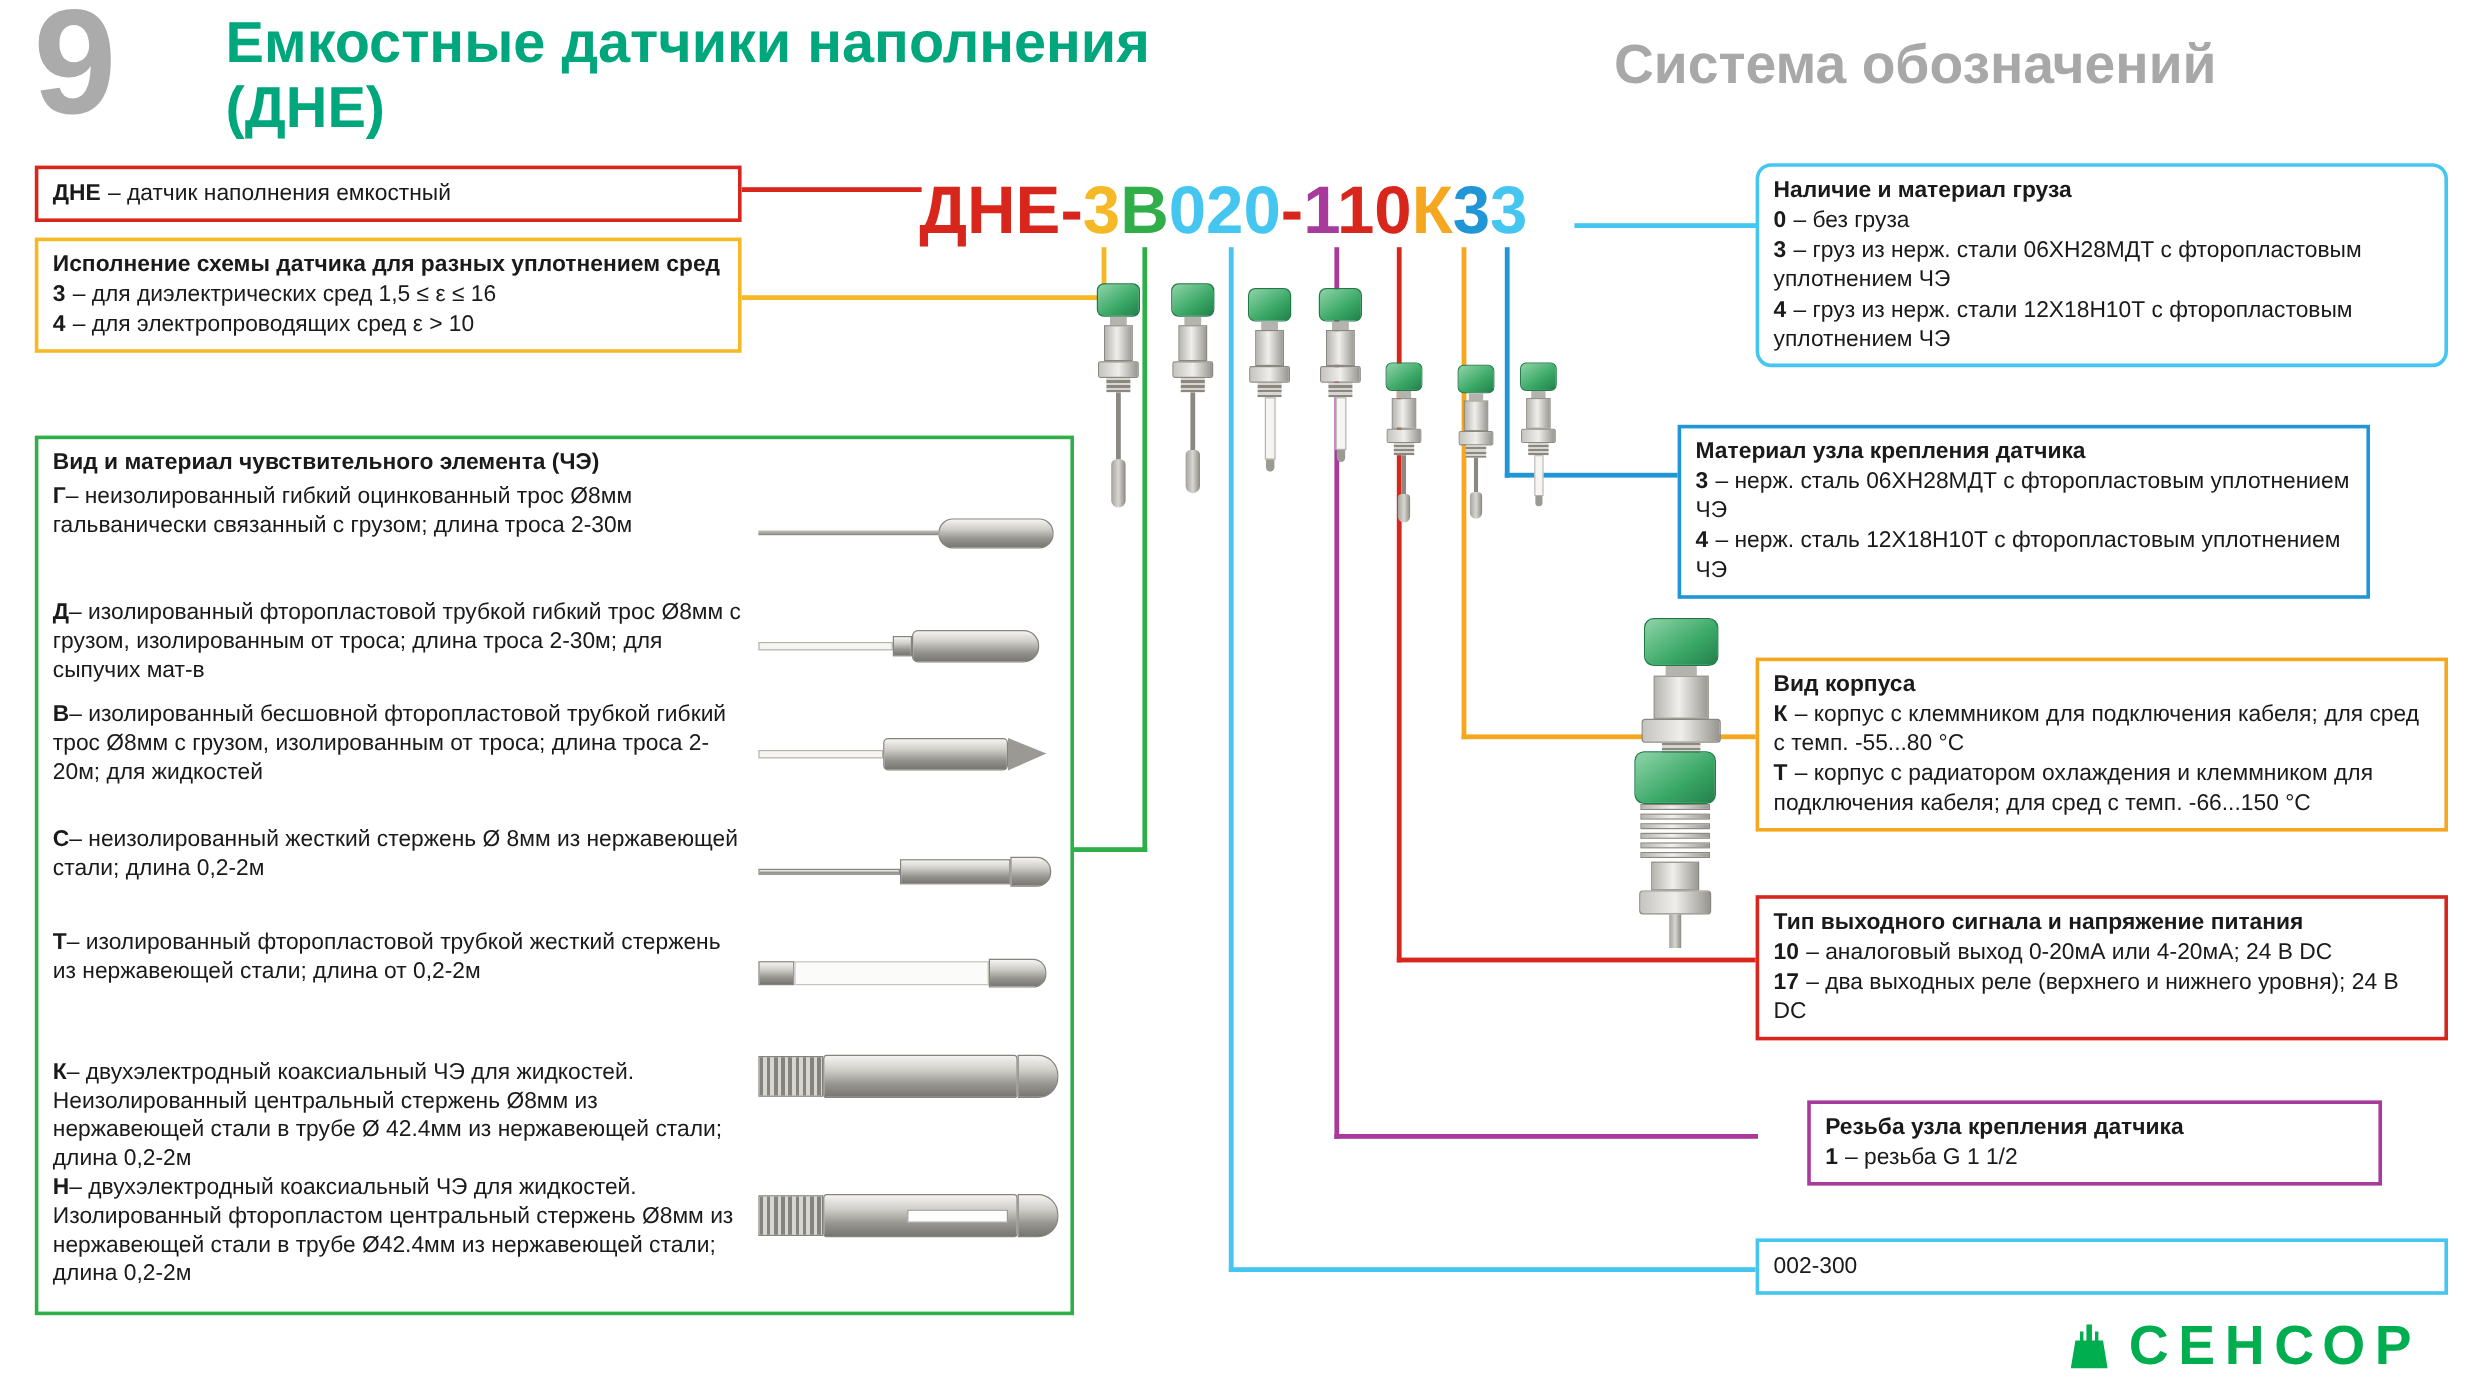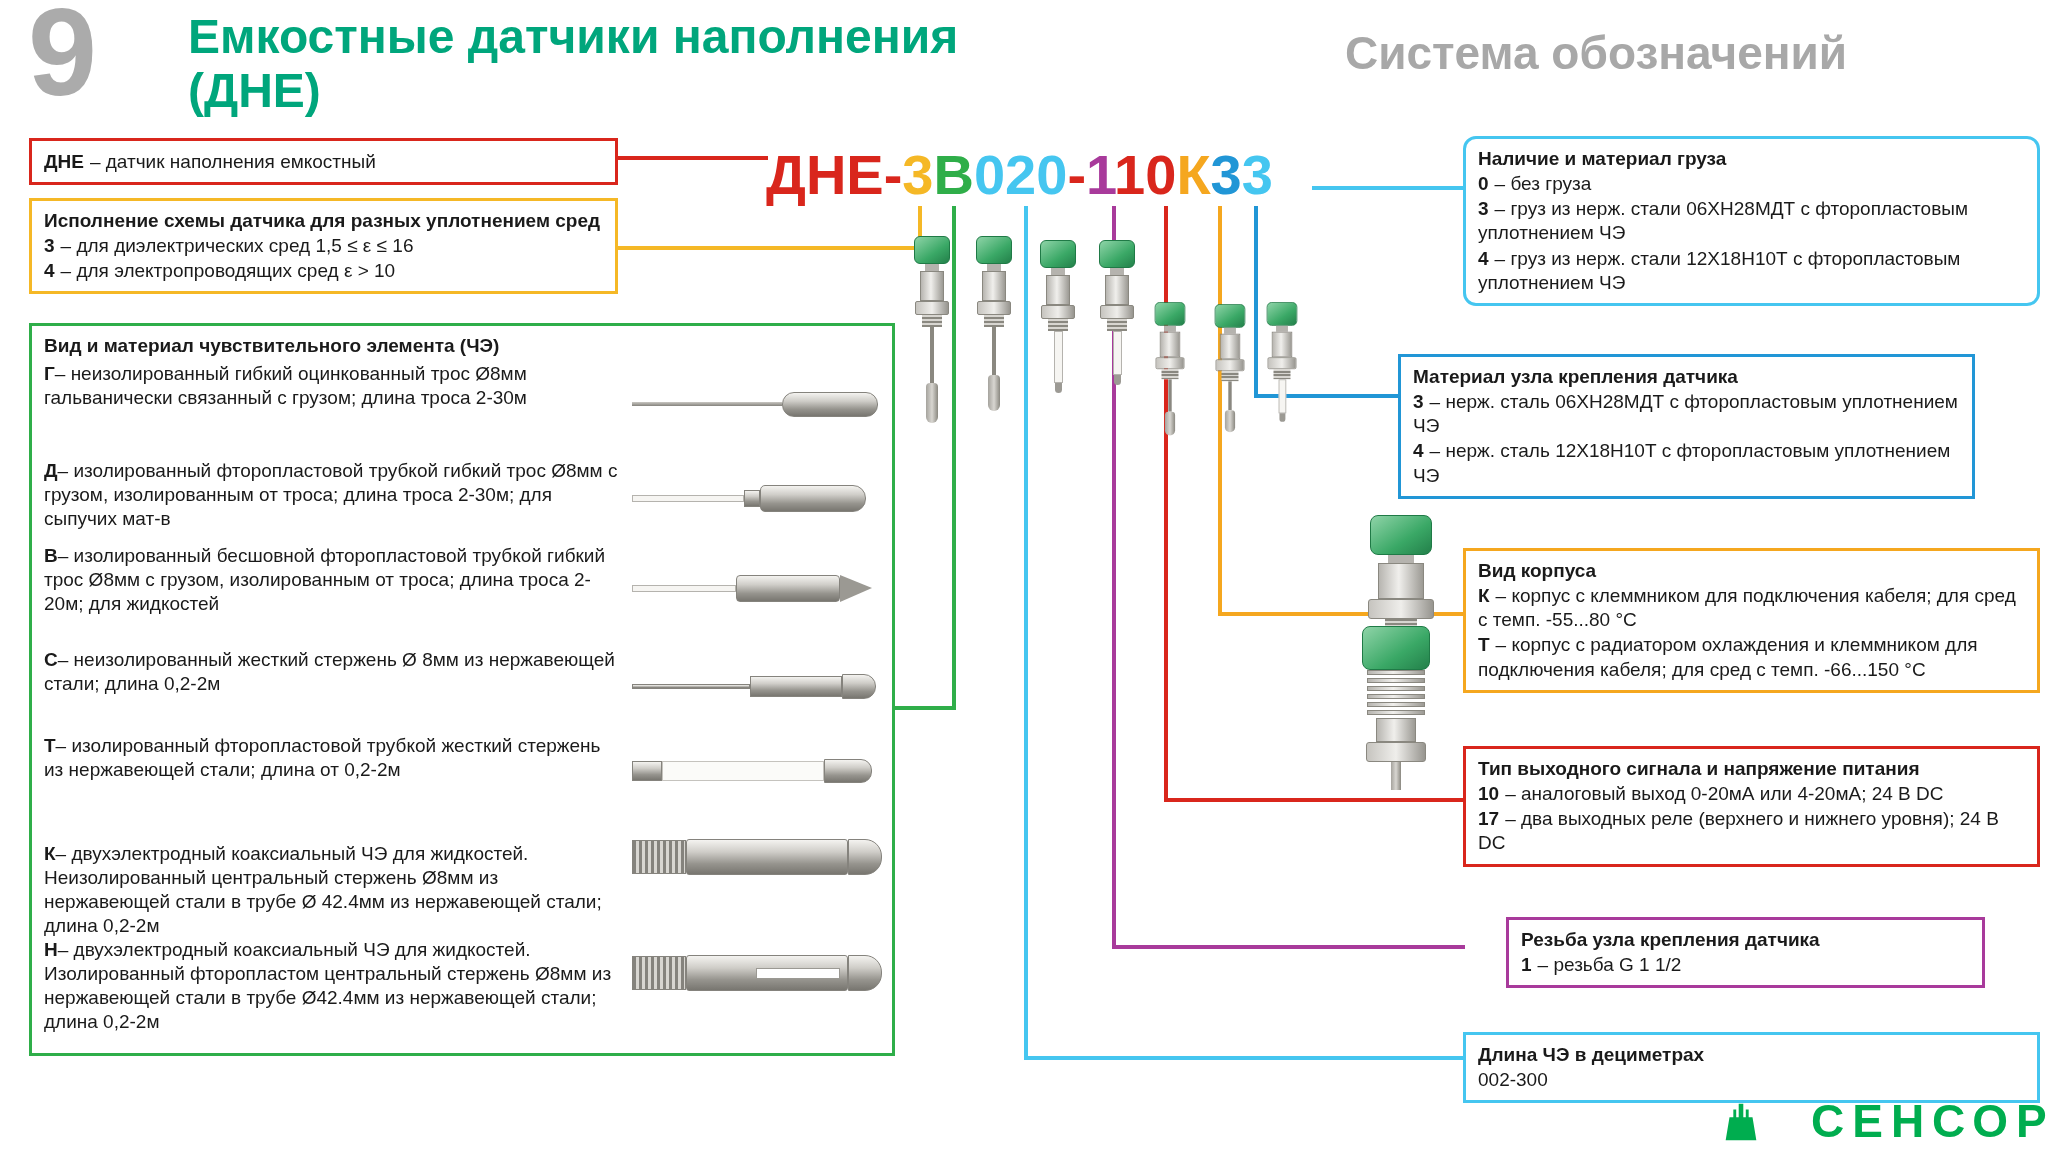--- a/index.html
+++ b/index.html
@@ -103,21 +103,21 @@
   .h-thread{width:32px;height:14px;
          background:repeating-linear-gradient(0deg,#8a8880 0 2px,#d8d6d1 2px 4px);}
   .h-rod{width:10px;height:28px;background:linear-gradient(90deg,#a5a39d,#d8d6d1 50%,#8a8880);}
   .fin{width:58px;height:5px;margin-bottom:3px;
        background:linear-gradient(90deg,#b7b5b0,#f0efec 45%,#9c9a94);border:1px solid #8a8880;
        box-sizing:border-box;}
 
   
   .logo{position:absolute;left:1718px;top:1094px;display:flex;align-items:center;z-index:3;}
   .logo svg{width:46px;height:46px;margin-right:10px;}
-  .logo-text{font-size:46px;font-weight:800;letter-spacing:8px;margin-left:37px;}
+  .logo-text{font-size:46px;font-weight:800;letter-spacing:8px;}
 </style>
 </head>
 <body>
 
 <div class="page">
 
   <div class="page-number">9</div>
   <div class="page-title">Емкостные датчики наполнения (ДНЕ)</div>
   <div class="right-title">Система обозначений</div>
 
@@ -145,21 +145,21 @@
   <div class="infobox box-dne" style="border-color: rgb(217, 38, 28);">
     <div class="item"><b>ДНЕ</b><span>– датчик наполнения емкостный</span></div>
   </div>
 
   <div class="infobox box-scheme" style="border-color: rgb(245, 184, 38);">
     <div class="title">Исполнение схемы датчика для разных уплотнением сред</div>
     <div class="item"><b>3</b><span>– для диэлектрических сред 1,5 ≤  ε ≤ 16</span></div>
     <div class="item"><b>4</b><span>– для электропроводящих сред ε &gt; 10</span></div>
   </div>
 
-  <div class="infobox box-element" style="border-color: rgb(47, 174, 73);">
+  <div class="infobox box-element" style="border-color: rgb(47, 174, 73); margin-top: 40px;">
     <div class="title">Вид и материал чувствительного элемента (ЧЭ)</div>
 
     <div class="entry" style="top:36px"><b>Г</b><span>– неизолированный гибкий оцинкованный трос Ø8мм гальванически связанный с грузом; длина троса 2-30м</span></div>
     <div class="entry" style="top:133px"><b>Д</b><span>– изолированный фторопластовой трубкой гибкий трос Ø8мм с грузом, изолированным от троса; длина троса 2-30м; для сыпучих мат-в</span></div>
     <div class="entry" style="top:218px"><b>В</b><span>– изолированный бесшовной фторопластовой трубкой гибкий трос Ø8мм с грузом, изолированным от троса; длина троса 2-20м; для жидкостей</span></div>
     <div class="entry" style="top:322px"><b>С</b><span>– неизолированный жесткий стержень Ø 8мм из нержавеющей стали; длина 0,2-2м</span></div>
     <div class="entry" style="top:408px"><b>Т</b><span>– изолированный фторопластовой трубкой жесткий стержень из нержавеющей стали; длина от 0,2-2м</span></div>
     <div class="entry" style="top:516px"><b>К</b><span>– двухэлектродный коаксиальный ЧЭ для жидкостей. Неизолированный центральный стержень Ø8мм из нержавеющей стали в трубе Ø 42.4мм из нержавеющей стали; длина 0,2-2м</span></div>
     <div class="entry" style="top:612px"><b>Н</b><span>– двухэлектродный коаксиальный ЧЭ для жидкостей. Изолированный фторопластом центральный стержень Ø8мм из нержавеющей стали в трубе Ø42.4мм из нержавеющей стали; длина 0,2-2м</span></div>
 
@@ -224,21 +224,20 @@
     <div class="item"><b>10</b><span>– аналоговый выход 0-20мА или 4-20мА; 24 В DC</span></div>
     <div class="item"><b>17</b><span>– два выходных реле (верхнего и нижнего уровня); 24 В DC</span></div>
   </div>
 
   <div class="infobox box-thread" style="border-color: rgb(168, 58, 155);">
     <div class="title">Резьба узла крепления датчика</div>
     <div class="item"><b>1</b><span>– резьба G 1 1/2</span></div>
   </div>
 
   <div class="infobox box-length" style="border-color: rgb(69, 198, 240);">
-    <div class="title">Длина ЧЭ в дециметрах</div>
     <div class="item">002-300</div>
   </div>
 
   <div class="sensor" style="left:914px;top:236px">
     <div class="s-cap"></div>
       <div class="s-neck"></div>
       <div class="s-body"></div>
       <div class="s-hex"></div>
       <div class="s-thread"></div>
       <div class="s-rod" style="height:56px"></div>

